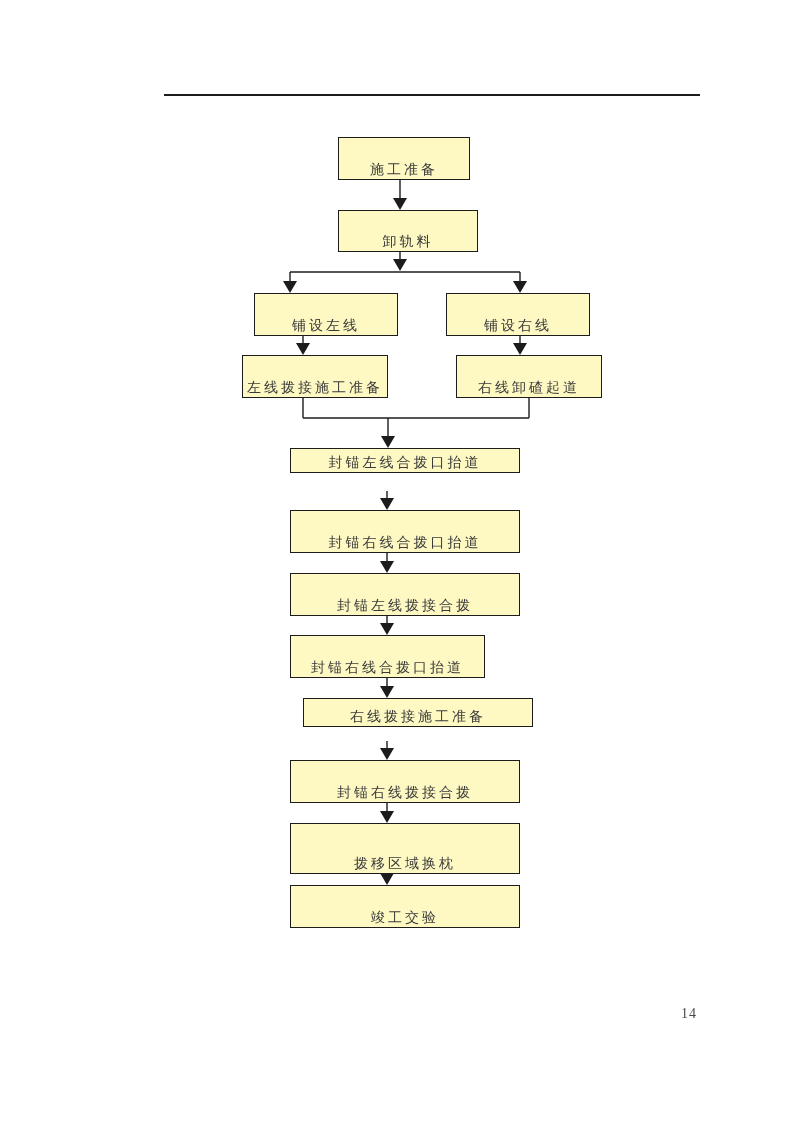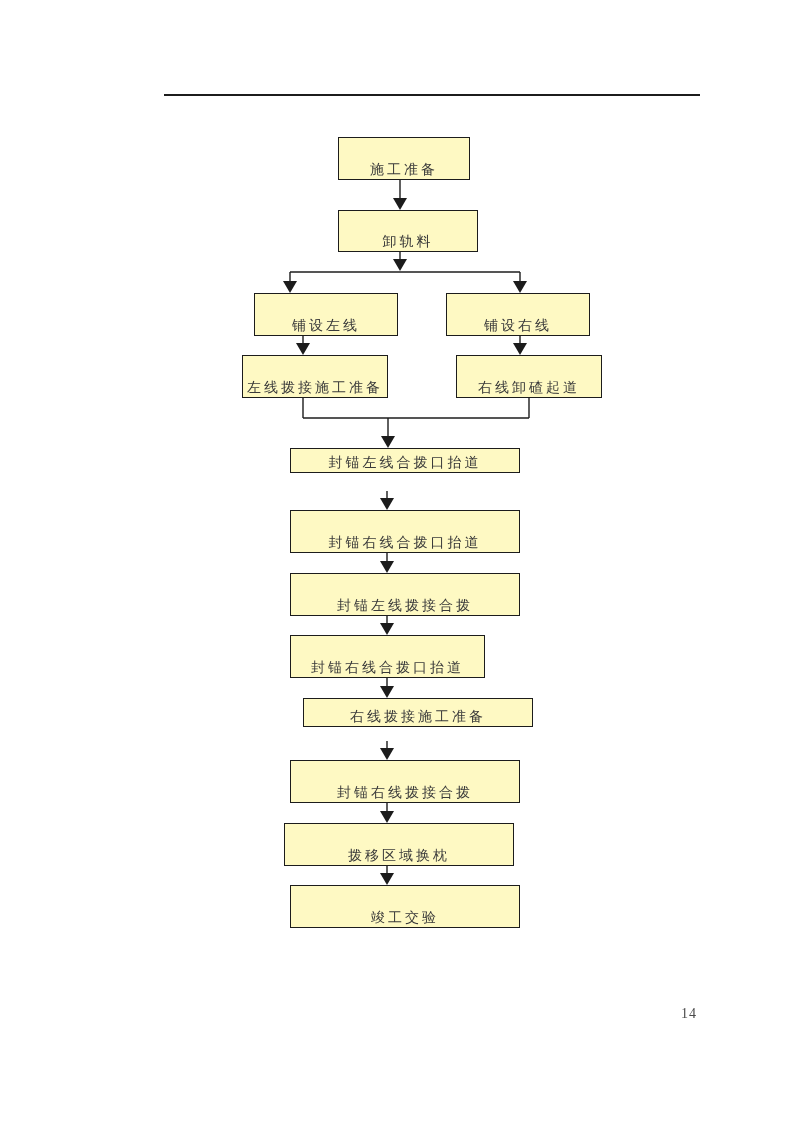--- a/index.html
+++ b/index.html
@@ -178,21 +178,21 @@
   </div>
 
   <div class="flow-node" style="left:303px; top:698px; width:230px; height:29px">
     <span>右线拨接施工准备</span>
   </div>
 
   <div class="flow-node" style="left:290px; top:760px; width:230px; height:43px">
     <span>封锚右线拨接合拨</span>
   </div>
 
-  <div class="flow-node" style="left:284px; top:823px; width:230px; height:43px">
+  <div class="flow-node" style="left:290px; top:823px; width:230px; height:51px">
     <span>拨移区域换枕</span>
   </div>
 
   <div class="flow-node" style="left:290px; top:885px; width:230px; height:43px">
     <span>竣工交验</span>
   </div>
 
   <div class="page-number">14</div>
 
 </div>

